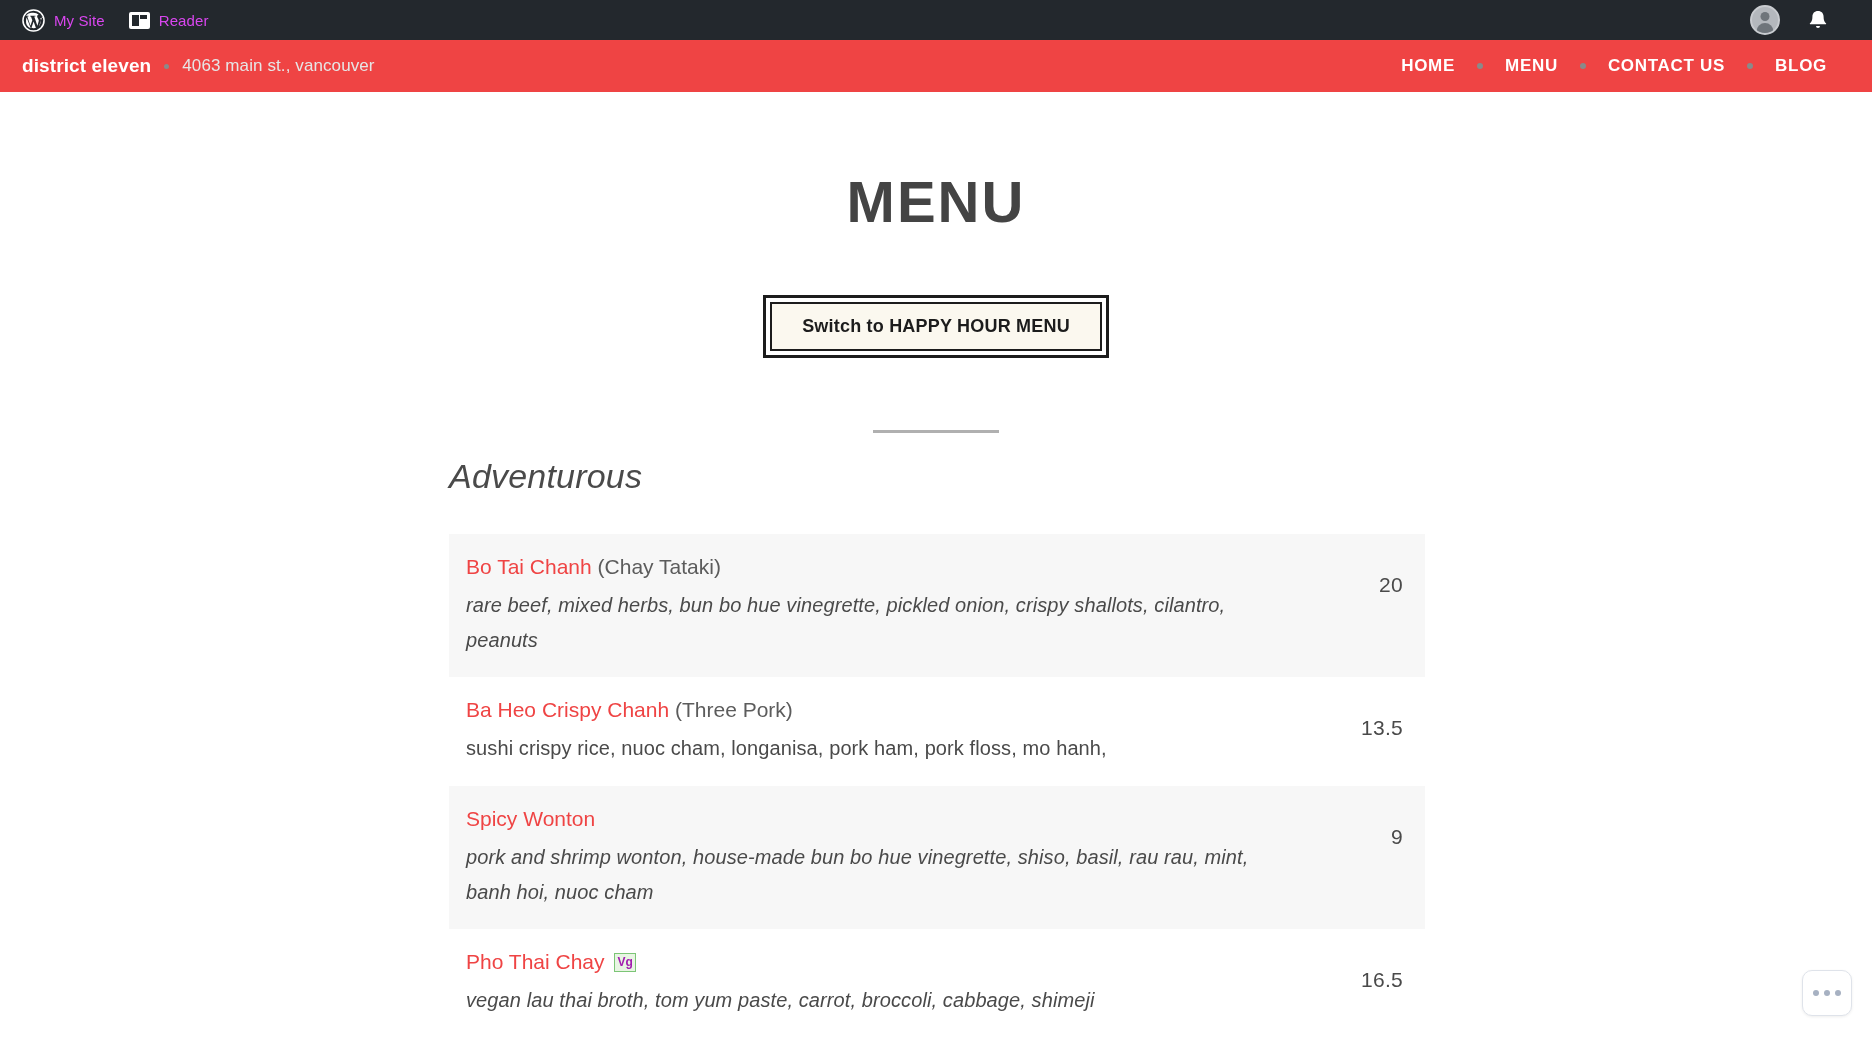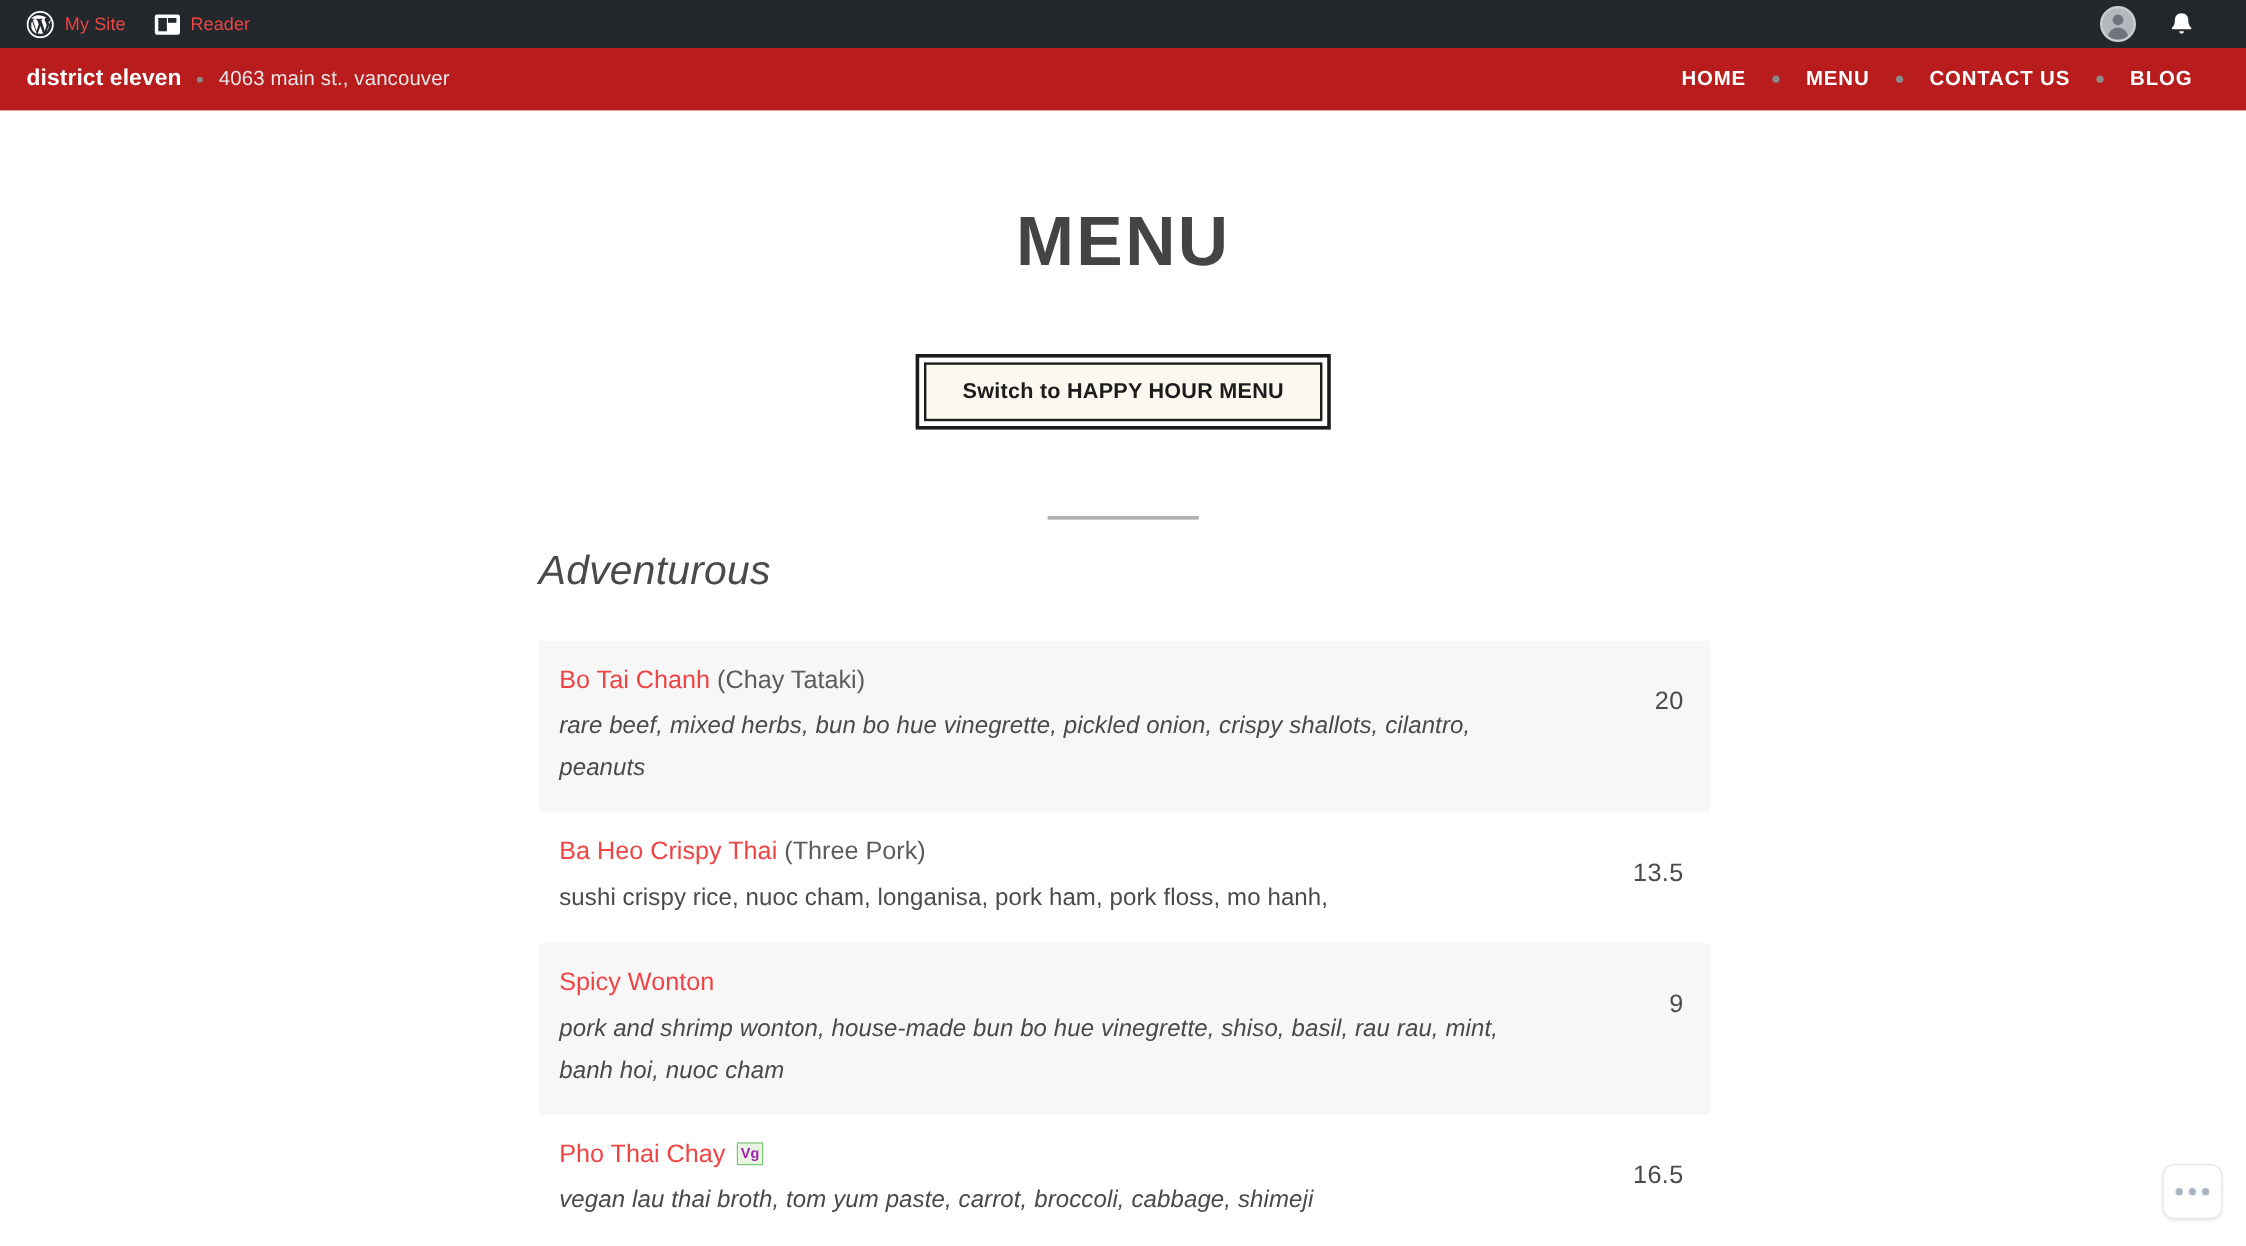--- a/index.html
+++ b/index.html
@@ -25,21 +25,21 @@
     align-items: center;
     padding: 0 20px 0 10px;
     position: relative;
   }
   .wp-bar-item {
     display: flex;
     align-items: center;
     gap: 9px;
     padding: 0 12px;
     height: 40px;
-    color: #ef4444;
+    color: #d946ef;
     font-size: 15px;
     letter-spacing: 0.1px;
     cursor: pointer;
   }
   .wp-logo-icon { width: 23px; height: 23px; display: block; }
   .reader-icon {
     width: 21px; height: 17px;
     background: #ffffff;
     border-radius: 2px;
     position: relative;
@@ -100,21 +100,21 @@
     transform: translateX(-50%);
     width: 17px; height: 14px;
     border-radius: 9px 9px 0 0;
     background: #6f757b;
   }
   .bell-icon { width: 24px; height: 25px; cursor: pointer; display: block; }
 
   
   .site-header {
     height: 52px;
-    background: #b91c1c;
+    background: #ef4444;
     display: flex;
     align-items: center;
     padding: 0 22px;
   }
   .brand-group {
     display: flex;
     align-items: center;
     gap: 13px;
   }
   .brand-name {
@@ -374,21 +374,21 @@
             <span class="item-subtitle">(Chay Tataki)</span>
           </div>
           <div class="item-desc italic">rare beef, mixed herbs, bun bo hue vinegrette, pickled onion, crispy shallots, cilantro, peanuts</div>
         </div>
         <div class="row-price">20</div>
       </div>
 
       <div class="menu-row">
         <div class="row-main">
           <div class="item-title-line">
-            <span class="item-name">Ba Heo Crispy Thai</span>
+            <span class="item-name">Ba Heo Crispy Chanh</span>
             <span class="item-subtitle">(Three Pork)</span>
           </div>
           <div class="item-desc">sushi crispy rice, nuoc cham, longanisa, pork ham, pork floss, mo hanh,</div>
         </div>
         <div class="row-price">13.5</div>
       </div>
 
       <div class="menu-row alt">
         <div class="row-main">
           <div class="item-title-line">

